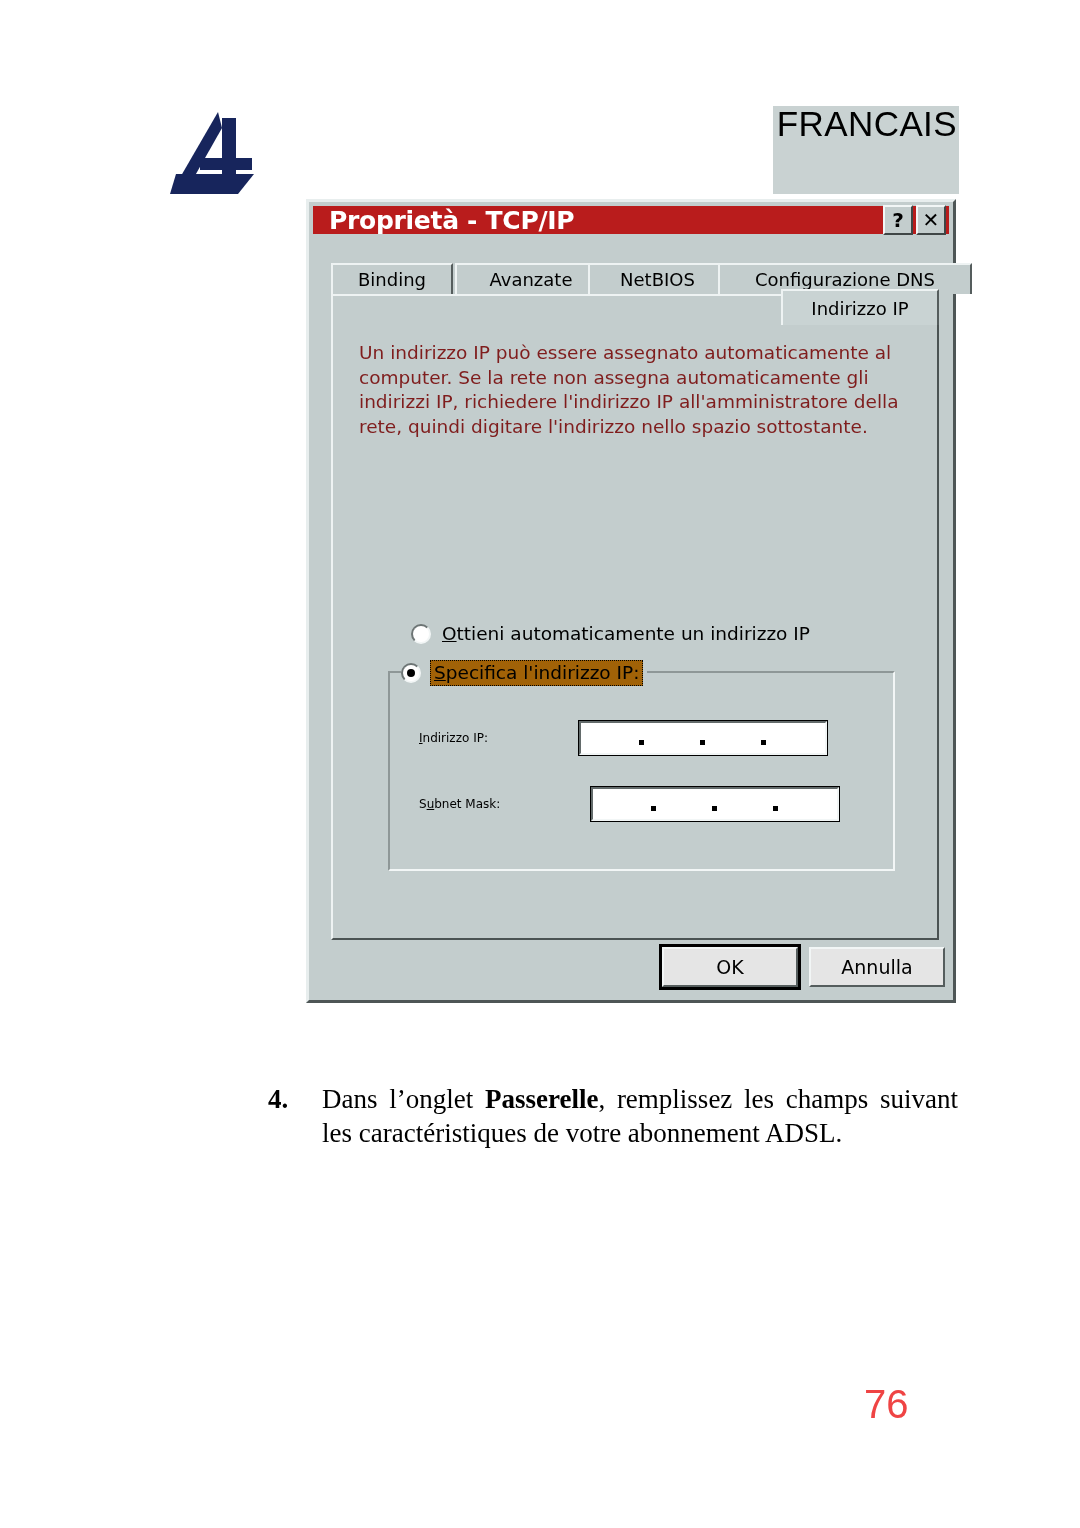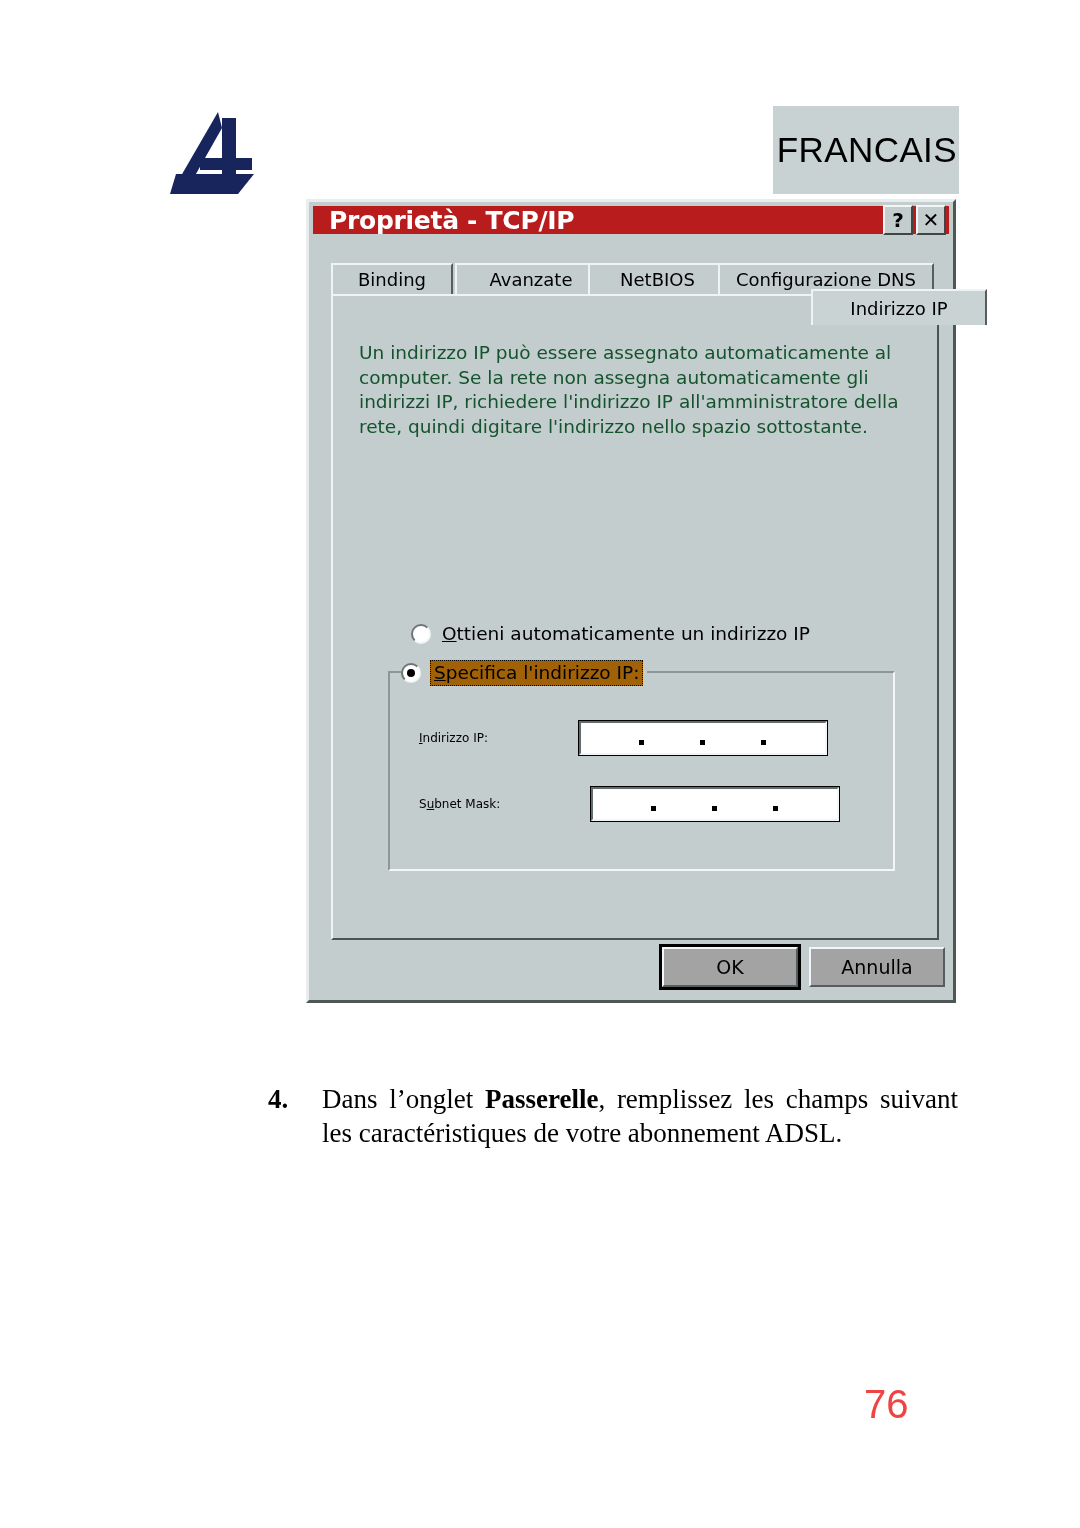--- a/index.html
+++ b/index.html
@@ -25,21 +25,21 @@
     height: 88px;
   }
   #lang-box {
     position: absolute;
     left: 773px;
     top: 106px;
     width: 186px;
     height: 88px;
     background: #c9d2d2;
     display: flex;
-    align-items: center;
+    align-items: flex-start;
     justify-content: flex-end;
   }
   #lang-label {
     font-family: "Liberation Sans", sans-serif;
     font-size: 35px;
     letter-spacing: 0.4px;
     color: #000000;
     line-height: 1;
     padding: 0 2px 2px 0;
     white-space: nowrap;
@@ -156,21 +156,21 @@
     box-sizing: border-box;
   }
   #desc {
     position: absolute;
     left: 26px;
     top: 45px;
     width: 560px;
     font-family: "DejaVu Sans", sans-serif;
     font-size: 18.5px;
     line-height: 24.5px;
-    color: #14532d;
+    color: #7f1d1d;
   }
 
   .radio-row {
     position: absolute;
     display: flex;
     align-items: center;
   }
   .radio {
     width: 20px;
     height: 20px;
@@ -295,21 +295,21 @@
   }
 
   #row-ip     { left: 86px; top: 425px; }
   #row-subnet { left: 86px; top: 491px; gap: 12px; }
 
   
   .dlg-btn {
     position: absolute;
     width: 136px;
     height: 40px;
-    background: #a3a3a3;
+    background: #e5e5e5;
     border-top: 2px solid #f2f6f6;
     border-left: 2px solid #f2f6f6;
     border-right: 2px solid #555d5d;
     border-bottom: 2px solid #555d5d;
     box-sizing: border-box;
     display: flex;
     align-items: center;
     justify-content: center;
     font-family: "DejaVu Sans", sans-serif;
     font-size: 19px;
@@ -388,26 +388,26 @@
     <div id="title-text">Proprietà - TCP/IP</div>
     <div class="tb-btn">?</div>
     <div class="tb-btn">✕</div>
   </div>
 
   <div id="tabstrip">
     <div class="tabrow" style="top:0;">
       <div class="tab" style="left:0px;width:122px;">Binding</div>
       <div class="tab" style="left:124px;width:152px;text-align:right;">Avanzate</div>
       <div class="tab" style="left:257px;width:139px;">NetBIOS</div>
-      <div class="tab" style="left:387px;width:216px;">Configurazione DNS</div>
+      <div class="tab" style="left:387px;width:254px;">Configurazione DNS</div>
     </div>
     <div class="tabrow" style="top:31px;">
       <div class="tab" style="left:0px;width:166px;">Gateway</div>
       <div class="tab" style="left:168px;width:280px;">Configurazione WINS</div>
-      <div class="tab active" style="left:450px;width:176px;top:-5px;margin-left:30px;">Indirizzo IP</div>
+      <div class="tab active" style="left:450px;width:158px;top:-5px;">Indirizzo IP</div>
     </div>
   </div>
 
   <div id="tabpanel">
 
     <div id="desc">Un indirizzo IP può essere assegnato automaticamente al computer. Se la rete non assegna automaticamente gli indirizzi IP, richiedere l'indirizzo IP all'amministratore della rete, quindi digitare l'indirizzo nello spazio sottostante.</div>
 
     <div class="radio-row" id="radio-auto">
       <span class="radio"></span>
       <span class="radio-label"><u>O</u><span>ttieni automaticamente un indirizzo IP</span></span>

